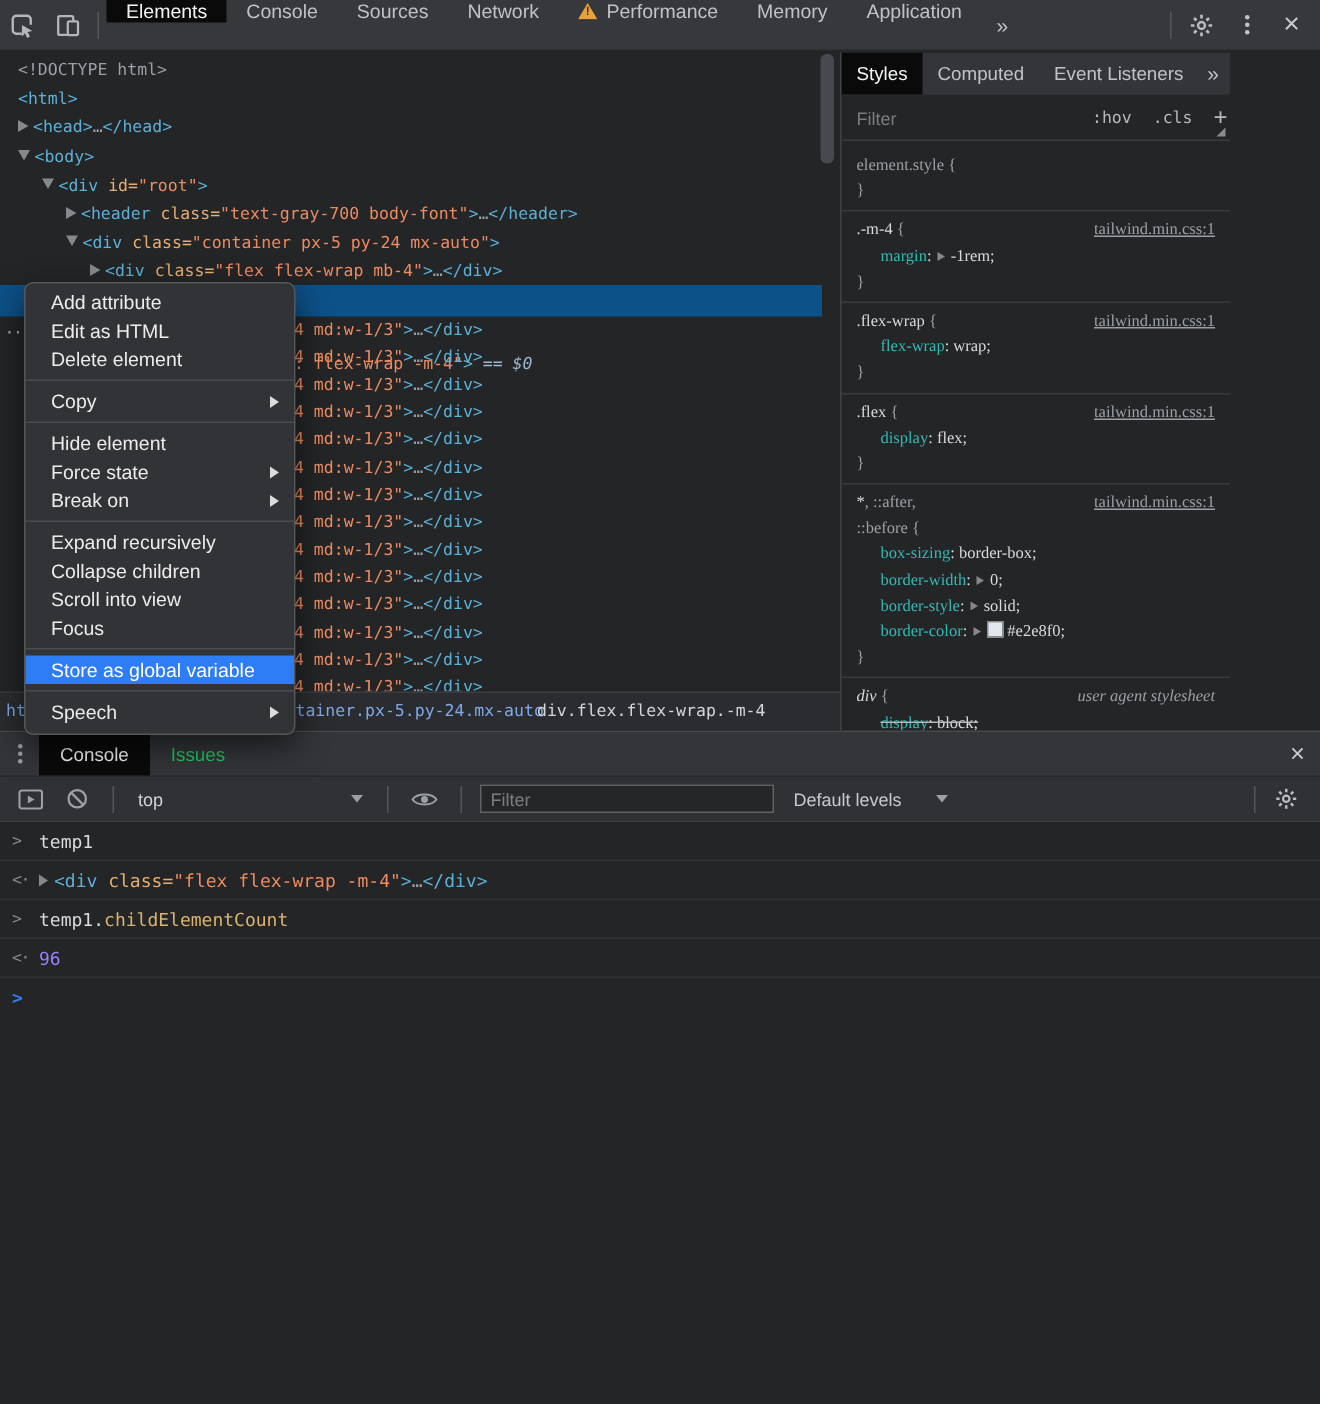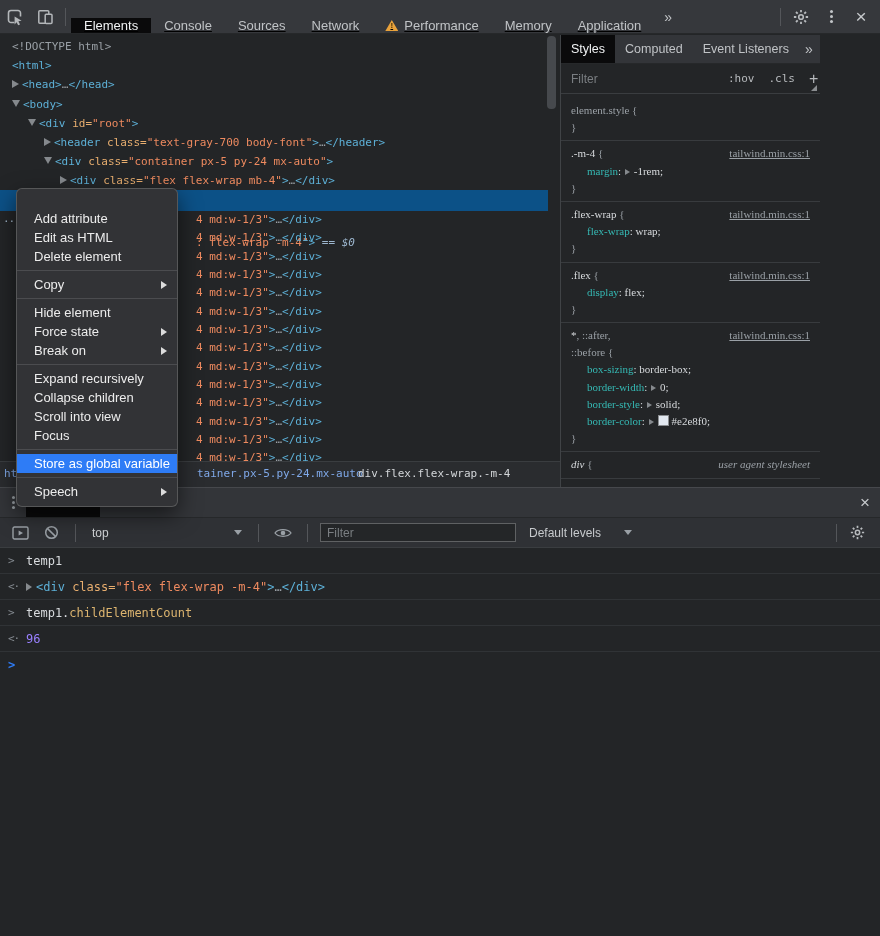--- a/index.html
+++ b/index.html
@@ -4,21 +4,21 @@
 <style>
   html,body{margin:0;padding:0;}
   body{width:880px;height:936px;background:#232527;overflow:hidden;position:relative;
        font-family:"Liberation Sans",sans-serif;-webkit-font-smoothing:antialiased;}
 
   
   .top-toolbar{position:absolute;left:0;top:0;width:880px;height:34px;background:#36383c;
     border-bottom:1px solid #26282a;display:flex;align-items:center;z-index:10;box-sizing:border-box;}
   .icon-btn{width:30px;height:26px;display:flex;align-items:center;justify-content:center;flex:none;}
   .vsep{width:1px;height:18px;background:#54565a;margin:0 5px;flex:none;}
-  .tabs{display:flex;height:100%;align-items:flex-end;text-decoration:underline;}
+  .tabs{display:flex;height:100%;align-items:flex-start;}
   .tab{display:flex;align-items:center;padding:0 13px;color:#c0c3c6;font-size:13px;gap:6px;white-space:nowrap;}
   .tab.active{background:#0a0a0b;color:#f1f3f4;}
   .tab-overflow{padding:0 10px;color:#c0c3c6;font-size:14px;display:flex;align-items:center;}
   .toolbar-right{margin-left:auto;display:flex;align-items:center;padding-right:4px;}
   .warn-tri{width:13px;height:11px;background:#e9a23b;clip-path:polygon(50% 0,100% 100%,0 100%);
     display:inline-flex;align-items:flex-end;justify-content:center;color:#45310a;font-size:8px;font-weight:bold;line-height:1.2;flex:none;}
   .close-x{color:#c6c9cc;font-size:19px;line-height:1;}
   .kdots{width:3px;height:3px;border-radius:50%;background:#c2c5c8;box-shadow:0 -5px 0 #c2c5c8,0 5px 0 #c2c5c8;}
 
   
@@ -101,22 +101,22 @@
   .ct-right{margin-left:auto;display:flex;align-items:center;}
   .entries{font-family:"DejaVu Sans Mono","Liberation Mono",monospace;font-size:12px;}
   .entry{display:flex;align-items:center;height:25px;border-bottom:1px solid #303336;padding-left:8px;white-space:pre;}
   .entry.prompt{border-bottom:none;}
   .marker{width:18px;flex:none;font-size:11px;color:#868c92;letter-spacing:-1px;}
   .m-prompt{color:#2e7cf6;font-weight:bold;font-size:12px;}
   .entry .twisty{margin-right:4px;}
   .entry .tw-c{border-left-width:6px;border-top-width:4px;border-bottom-width:4px;}
 
   
-  .context-menu{position:absolute;left:16px;top:188px;width:162px;background:#323336;border:1px solid rgba(130,130,130,.45);
-    border-radius:6px;box-shadow:0 8px 22px rgba(0,0,0,.55);padding:20px 0 5px;z-index:100;box-sizing:border-box;}
+  .context-menu{position:absolute;left:16px;top:188px;width:181px;background:#323336;border:1px solid rgba(130,130,130,.45);
+    border-radius:6px;box-shadow:0 8px 22px rgba(0,0,0,.55);padding:3px 0 5px;z-index:100;box-sizing:border-box;}
   .menu-item{height:19px;line-height:19px;padding:0 10px 0 17px;color:#ececec;font-size:13px;
     display:flex;justify-content:space-between;align-items:center;white-space:nowrap;}
   .menu-item.hl{background:#2e7cf6;color:#fff;}
   .menu-arrow{width:0;height:0;border-left:6px solid #dcdcdc;border-top:4px solid transparent;border-bottom:4px solid transparent;flex:none;}
   .menu-sep{height:1px;background:#4b4c4f;margin:4px 0;}
 
   svg{display:block;}
 </style>
 </head>
 <body>
@@ -265,20 +265,21 @@
         <div class="line rule-head"><span><span class="c-sel">*</span><span class="c-dim">, ::after,</span></span><span class="css-link">tailwind.min.css:1</span></div>
         <div class="line"><span><span class="c-dim">::before</span><span class="c-brace"> {</span></span></div>
         <div class="line decl"><span><span class="c-prop">box-sizing</span><span class="c-cvalue">: </span><span class="c-cvalue">border-box</span><span class="c-cvalue">;</span></span></div>
         <div class="line decl"><span><span class="c-prop">border-width</span><span class="c-cvalue">: </span><span class="d-arrow"></span><span class="c-cvalue">0</span><span class="c-cvalue">;</span></span></div>
         <div class="line decl"><span><span class="c-prop">border-style</span><span class="c-cvalue">: </span><span class="d-arrow"></span><span class="c-cvalue">solid</span><span class="c-cvalue">;</span></span></div>
         <div class="line decl"><span><span class="c-prop">border-color</span><span class="c-cvalue">: </span><span class="d-arrow"></span><span class="swatch" style="background: rgb(226, 232, 240);"></span><span class="c-cvalue">#e2e8f0</span><span class="c-cvalue">;</span></span></div>
         <div class="line"><span class="c-dim">}</span></div>
       </div>
       <div class="sec">
         <div class="line rule-head"><span><span class="c-sel-it">div</span><span class="c-brace"> {</span></span><span class="css-link it">user agent stylesheet</span></div>
+        <div class="line decl"><span class="struck"><span class="c-prop">display</span><span class="c-cvalue">: </span><span class="c-cvalue">block</span><span class="c-cvalue">;</span></span></div>
       </div>
     </div>
 </div>
 
 <div class="console-drawer">
   <div class="drawer-tabs">
     <div class="dt-kebab">
         <span class="kdots-g"></span>
       </div>
     <div style="display:flex;align-items:stretch;" id="drawer-tabs">

